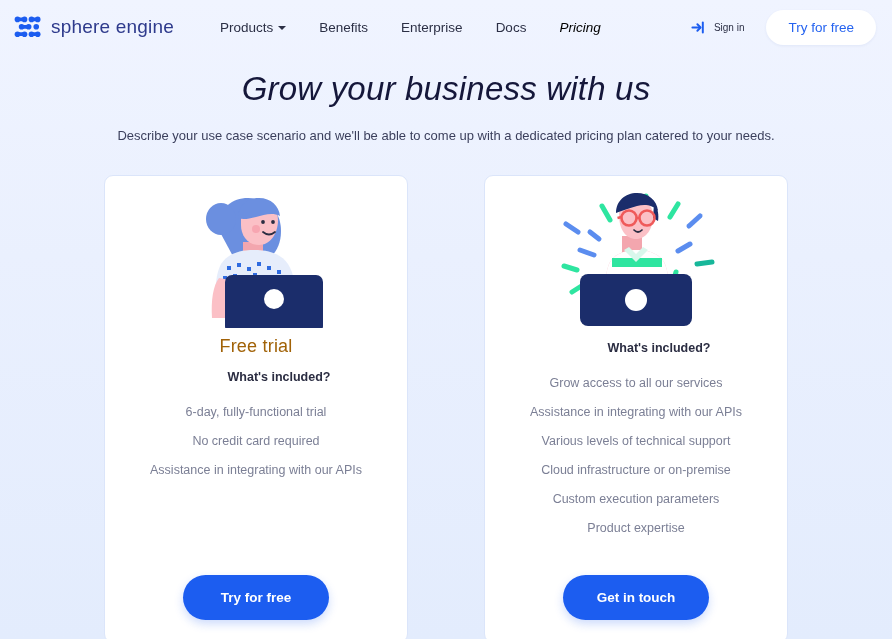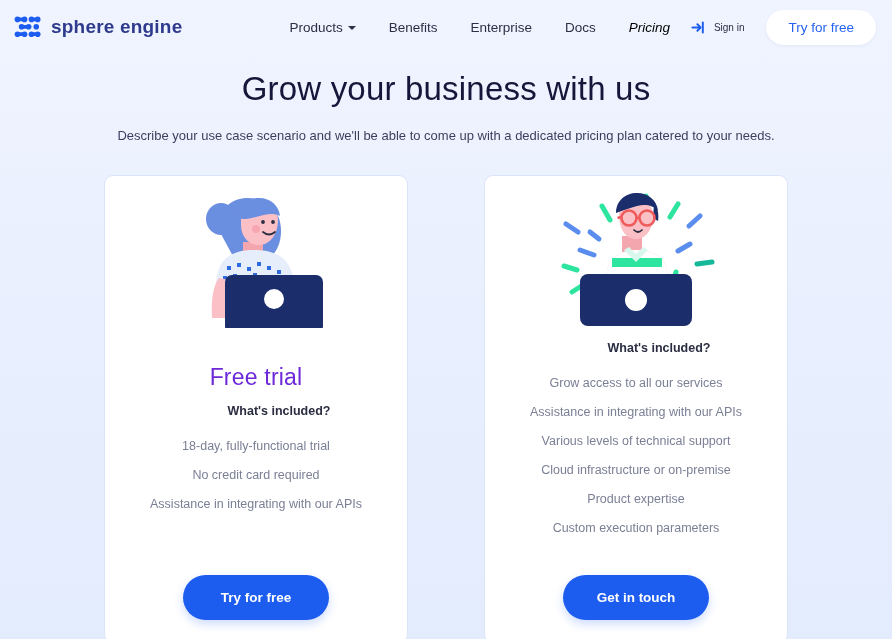--- a/index.html
+++ b/index.html
@@ -30,30 +30,30 @@
     display: flex;
     align-items: center;
     gap: 9px;
     cursor: pointer;
   }
 
   .brand-mark { width: 28px; height: 22px; display: block; }
 
   .brand-text {
     font-size: 19px;
-    font-weight: 700;
+    font-weight: 400;
     color: #2e3a8c;
     letter-spacing: 0.2px;
     white-space: nowrap;
   }
 
   .nav-links {
     display: flex;
     gap: 33px;
-    margin-left: 107px;
+    margin-left: 46px;
   }
 
   .nav-link {
     font-size: 13.5px;
     color: #2b2f45;
     text-decoration: none;
     white-space: nowrap;
     cursor: pointer;
     display: flex;
     align-items: center;
@@ -104,20 +104,21 @@
   }
 
   
   .hero { text-align: center; padding-top: 16px; }
 
   .hero h1 {
     font-size: 33px;
     font-weight: 400;
     color: #15173a;
     letter-spacing: 0.2px;
+    font-style: italic;
   }
 
   .hero p {
     margin-top: 20px;
     font-size: 13px;
     color: #3b3f5c;
     font-weight: 400;
   }
 
   
@@ -138,24 +139,24 @@
     flex-direction: column;
     align-items: center;
     padding: 12px 18px 0 18px;
     position: relative;
   }
 
   .illus { height: 140px; display: flex; align-items: flex-end; justify-content: center; }
   .illus svg { display: block; }
 
   .card-title {
-    font-size: 23px;
+    font-size: 18px;
     font-weight: 400;
-    color: #6d28d9;
-    margin-top: 36px;
+    color: #a16207;
+    margin-top: 8px;
     letter-spacing: 0.2px;
   }
 
   .card-sub {
     font-size: 12.5px;
     font-weight: 700;
     color: #2b2d42;
     margin-top: 13px;
     margin-left: 46px;
   }
@@ -312,21 +313,21 @@
 
         <rect x="44" y="87" width="98" height="58" rx="7" fill="#1b2d6b"></rect>
         <circle cx="93" cy="111" r="10" fill="#ffffff"></circle>
       </svg>
     </div>
 
     <h2 class="card-title">Free trial</h2>
     <div class="card-sub">What's included?</div>
 
     <ul class="features">
-      <li>18-day, fully-functional trial</li>
+      <li>6-day, fully-functional trial</li>
       <li>No credit card required</li>
       <li>Assistance in integrating with our APIs</li>
     </ul>
 
     <button class="card-cta">Try for free</button>
   </div>
 
   <div class="card">
     <div class="illus">
       <svg width="172" height="140" viewBox="0 0 172 140">
@@ -380,20 +381,20 @@
       </svg>
     </div>
 
     <div class="card-sub">What's included?</div>
 
     <ul class="features">
       <li>Grow access to all our services</li>
       <li>Assistance in integrating with our APIs</li>
       <li>Various levels of technical support</li>
       <li>Cloud infrastructure or on-premise</li>
+      <li>Custom execution parameters</li>
       <li>Product expertise</li>
-      <li>Custom execution parameters</li>
     </ul>
 
     <button class="card-cta">Get in touch</button>
   </div>
 
 </section>
 
 </body></html>

